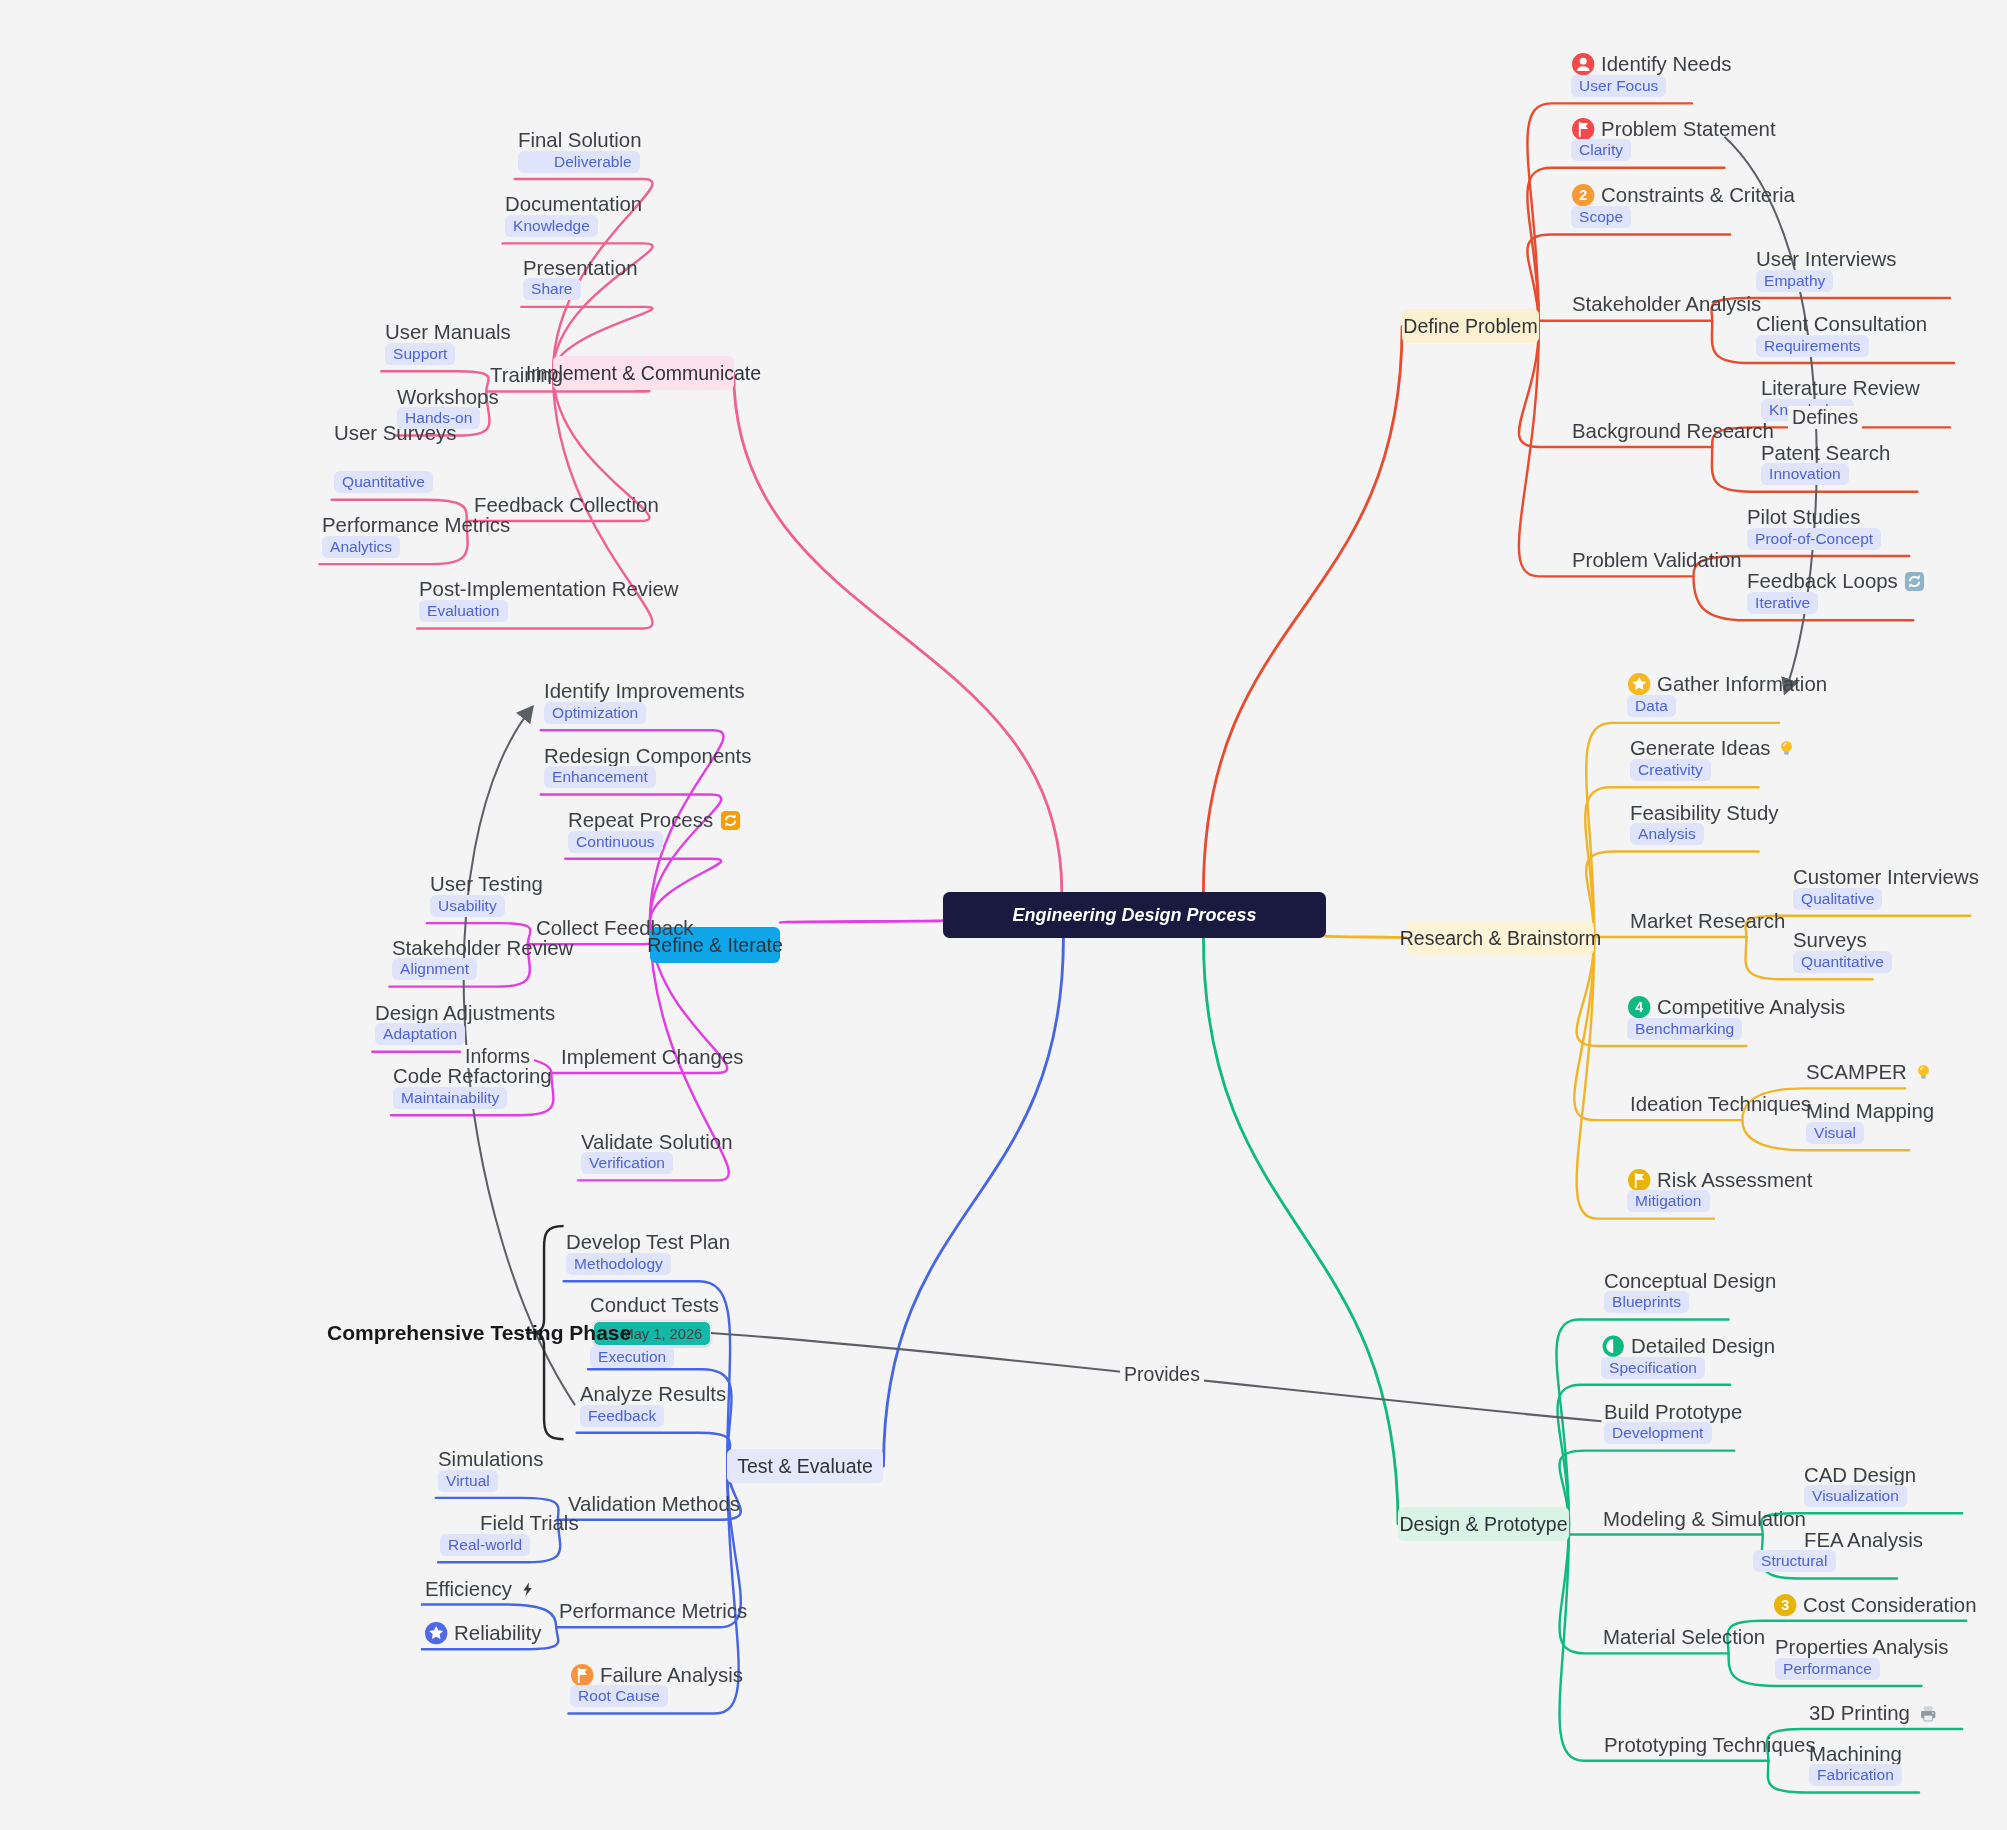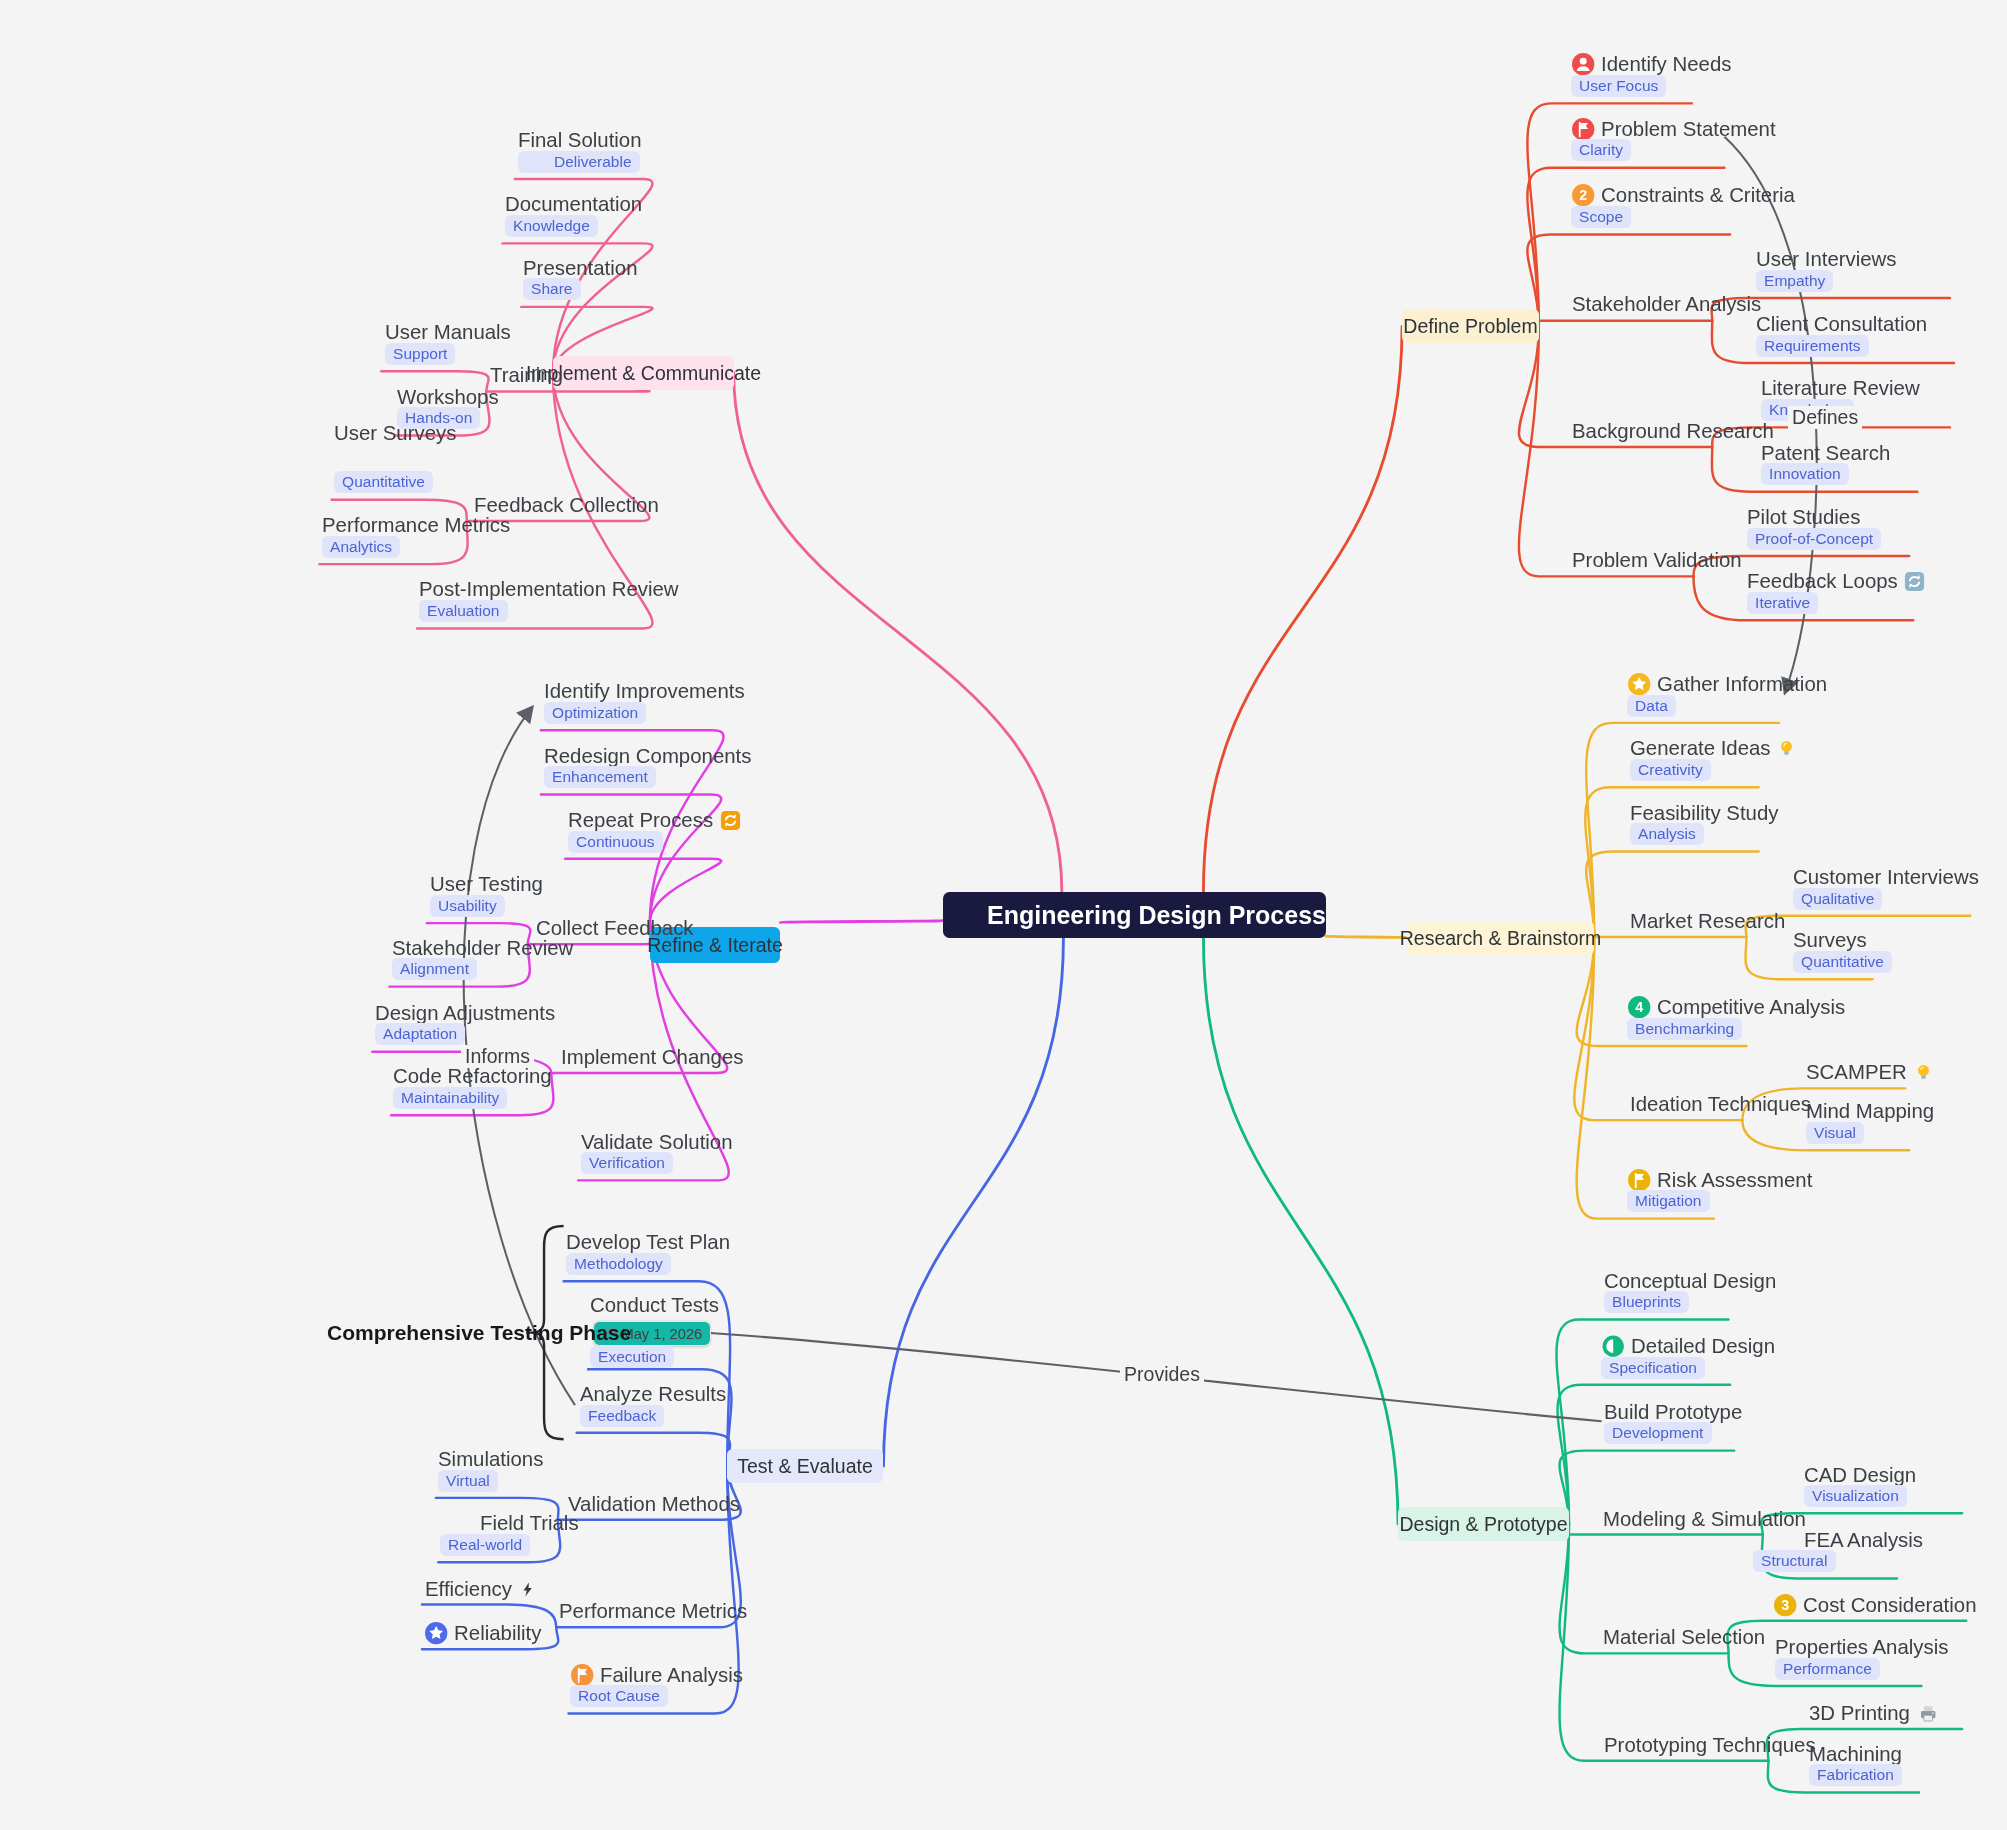--- a/index.html
+++ b/index.html
@@ -1,22 +1,22 @@
 <!DOCTYPE html>
 <html style="font-size:13px"><head>
 <meta charset="utf-8">
 <style>
   html,body{margin:0;padding:0;background:#f4f4f5;}
   #canvas{position:relative;width:2008px;height:1830px;background:#f4f4f5;overflow:hidden;
           font-family:"Liberation Sans",sans-serif;}
   #wires{position:absolute;left:0;top:0;z-index:1;}
   .node-label{position:absolute;z-index:3;display:flex;align-items:center;justify-content:center;
           border-radius:5.7px;font-size:19.5px;color:#2f3338;white-space:nowrap;}
-  .central{position:absolute;z-index:4;display:flex;align-items:center;justify-content:flex-end;
-          border-radius:6.5px;font-size:25px;font-weight:bold;color:#fff;white-space:nowrap;}
+  .central{position:absolute;z-index:4;display:flex;align-items:center;justify-content:center;
+          border-radius:6.5px;font-size:18px;font-weight:bold;color:#fff;white-space:nowrap;font-style:italic;}
   .topic{position:absolute;z-index:3;display:flex;align-items:center;gap:5.7px;height:26px;
           font-size:20.4px;color:#3c4045;white-space:nowrap;}
   .chip{position:absolute;z-index:3;height:22px;line-height:22px;padding:0 8.1px;border-radius:5.7px;
           background:#dfe4fb;color:#4d63d2;font-size:15.5px;white-space:nowrap;}
   .datechip{position:absolute;z-index:3;display:flex;align-items:center;gap:3px;height:23px;
           padding:0 8.1px;background:#14b8a6;border-radius:6.5px;border:0.8px solid #ececf0;
           box-shadow:0 0.8px 2.4px rgba(0,0,0,.18);font-size:14.7px;color:#3c4045;white-space:nowrap;}
   .rel-label{position:absolute;z-index:3;background:#f4f4f5;padding:0 4.1px;font-size:19.5px;
           color:#3c4045;white-space:nowrap;}
   .group-label{position:absolute;z-index:3;font-size:21px;font-weight:bold;color:#17181a;white-space:nowrap;}

